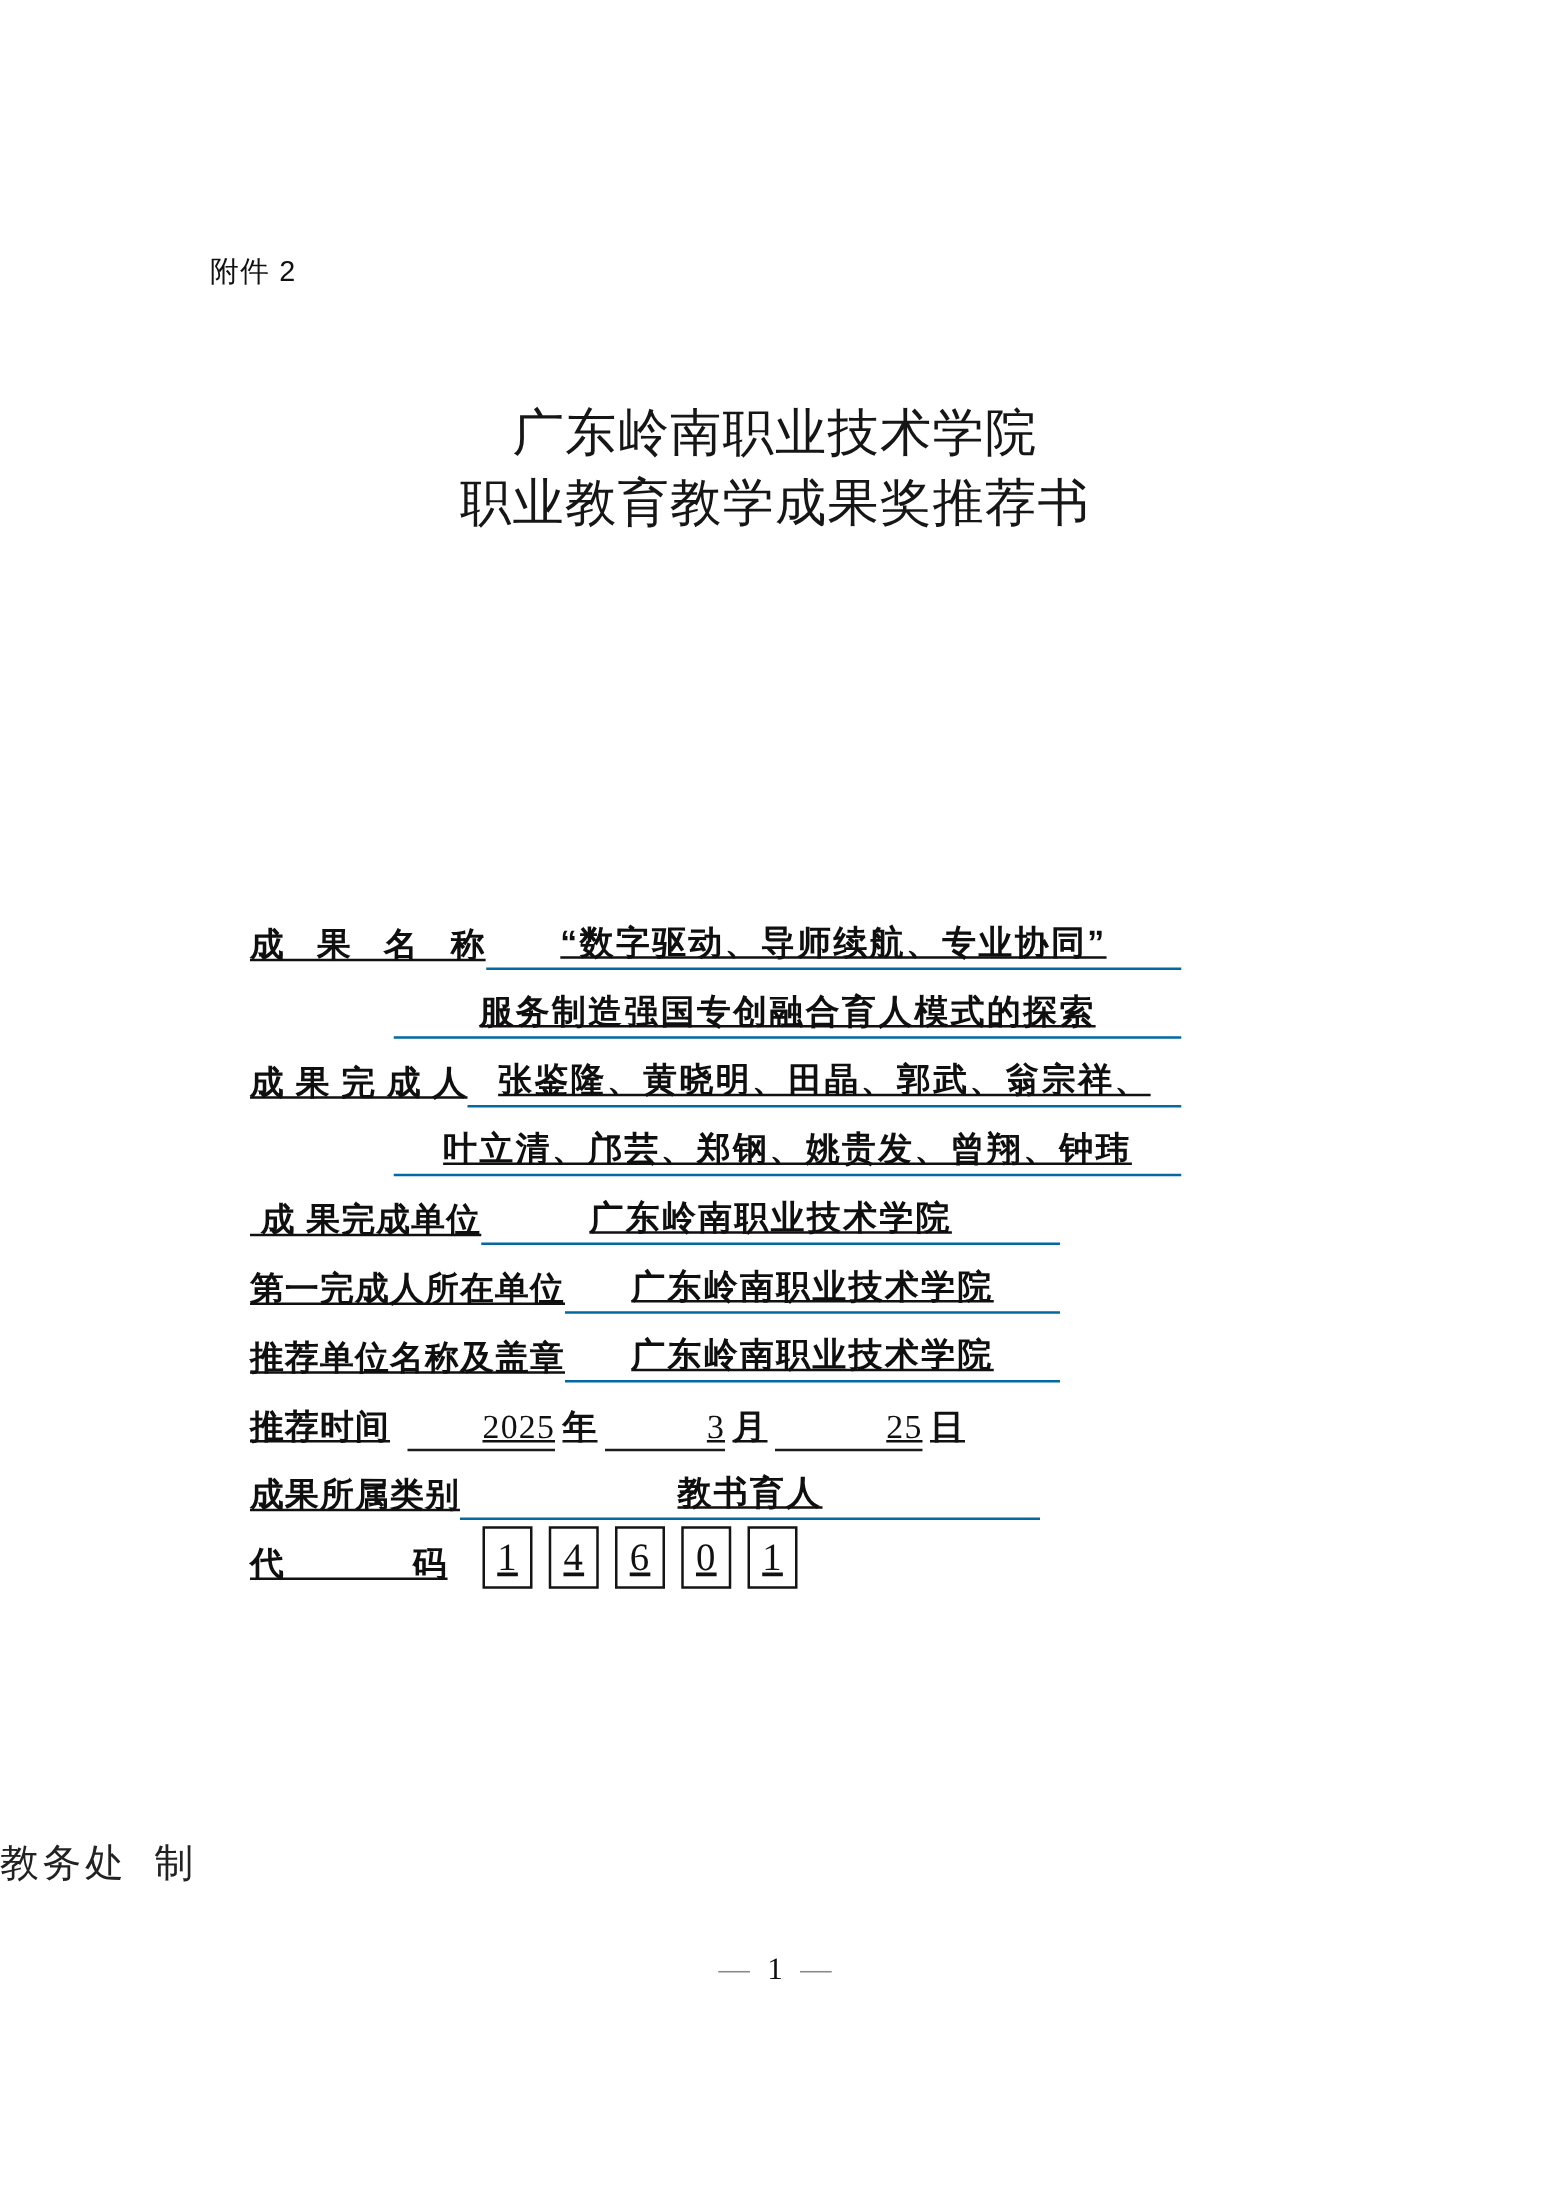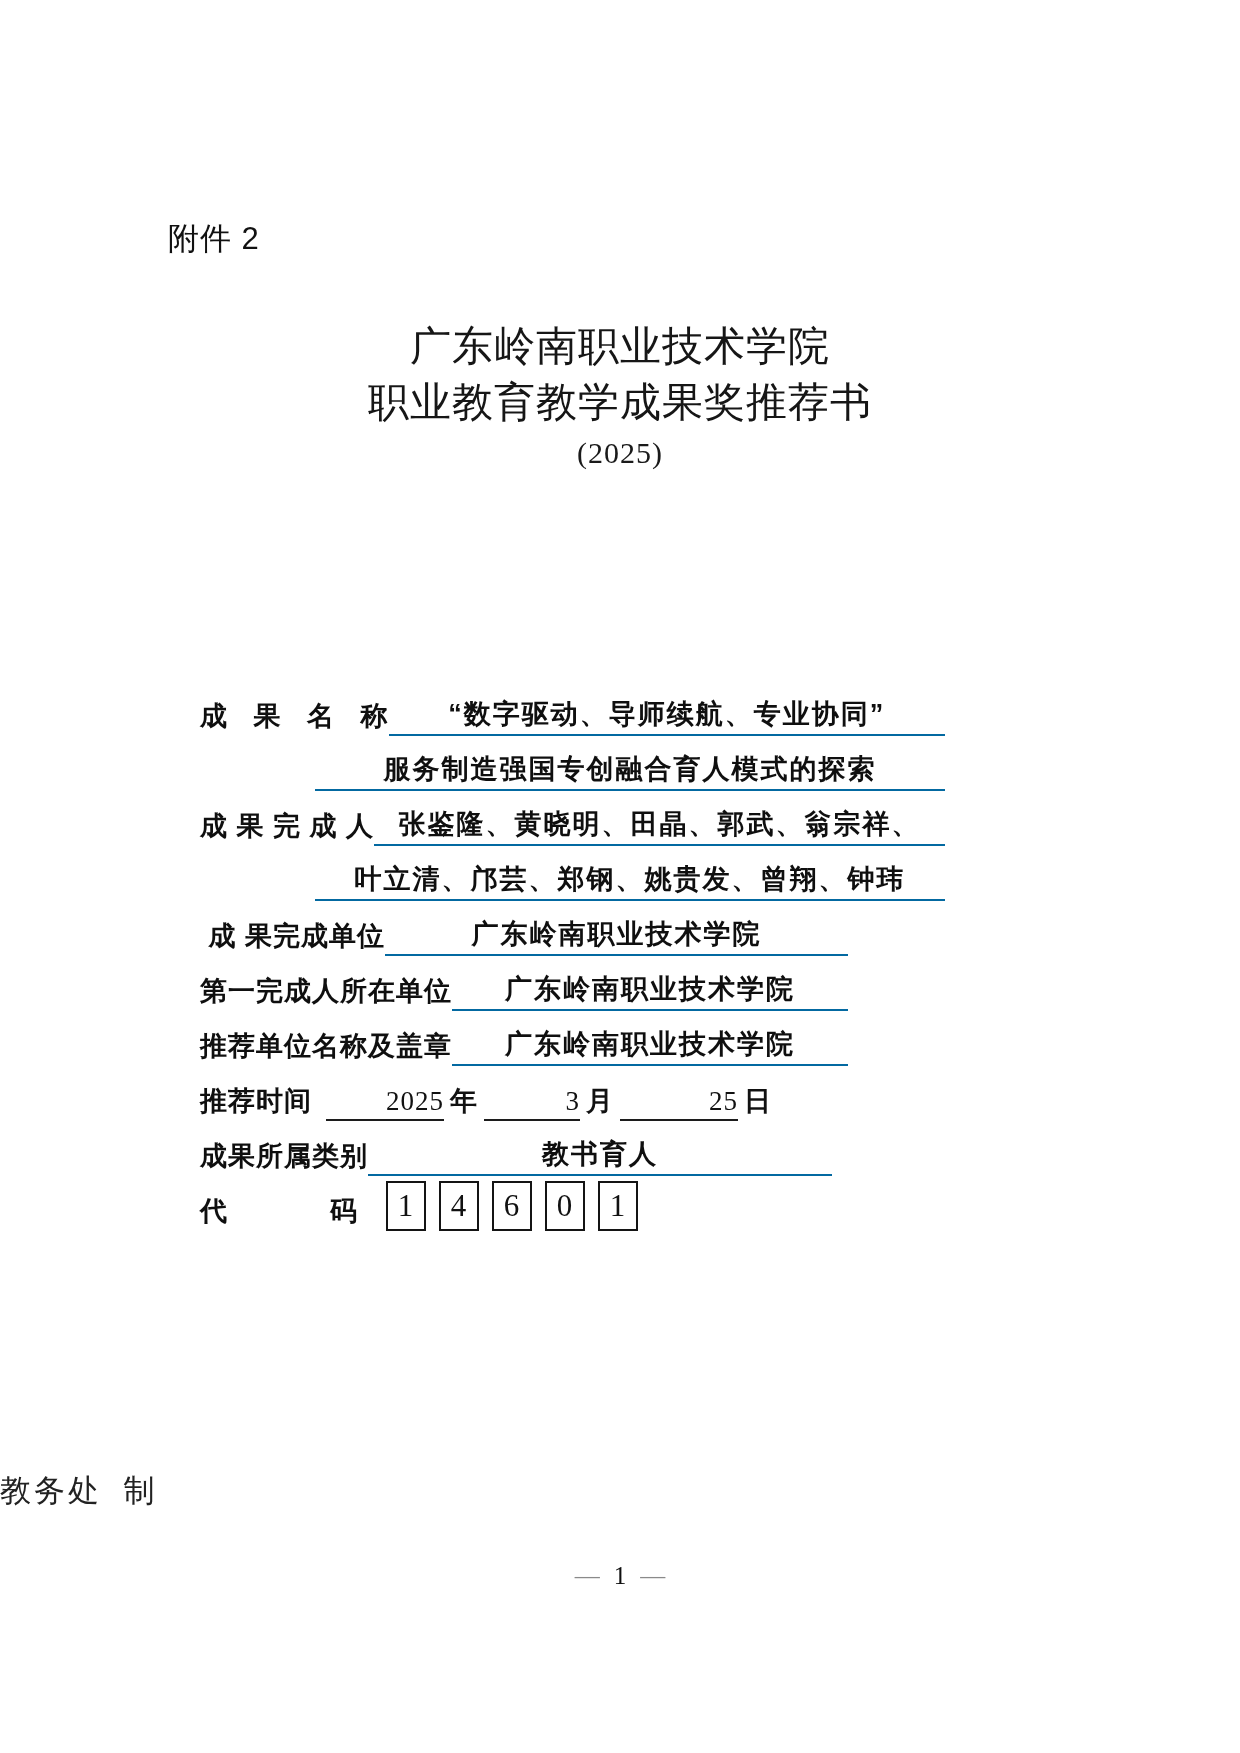--- a/index.html
+++ b/index.html
@@ -13,22 +13,22 @@
     height: 1753px;
     margin: 0 auto;
     background: #ffffff;
     font-family: "Liberation Sans", "DejaVu Sans", sans-serif;
     color: #111111;
     overflow: hidden;
   }
   .attachment {
     position: absolute;
     left: 168px;
-    top: 218px;
-    font-size: 31px;
+    top: 202px;
+    font-size: 23px;
     font-weight: 500;
     letter-spacing: 1px;
   }
   .title-block {
     position: absolute;
     left: 0;
     top: 318px;
     width: 100%;
     text-align: center;
   }
@@ -43,22 +43,23 @@
     margin-top: 6px;
     font-family: "Liberation Serif", "DejaVu Serif", serif;
     font-size: 30px;
     font-weight: 400;
     letter-spacing: 1px;
     color: #1a1a1a;
   }
   .form-block {
     position: absolute;
     left: 200px;
-    top: 692px;
+    top: 732px;
     width: 745px;
+    text-decoration: underline;
   }
   .form-row {
     display: flex;
     align-items: flex-end;
     height: 44px;
     margin-bottom: 11px;
     font-size: 27px;
     font-weight: 600;
     letter-spacing: 1px;
   }
@@ -148,21 +149,20 @@
 </head>
 <body>
 
 <div class="page">
 
   <div class="attachment">附件 2</div>
 
   <div class="title-block">
     <div class="title-line">广东岭南职业技术学院</div>
     <div class="title-line">职业教育教学成果奖推荐书</div>
-    <div class="title-year">(2025)</div>
   </div>
 
   <div class="form-block">
 
     <div class="form-row">
       <span class="form-label">成   果   名   称</span>
       <span class="form-value">“数字驱动、导师续航、专业协同”</span>
     </div>
     <div class="form-row cont-row">
       <span class="form-value">服务制造强国专创融合育人模式的探索</span>

